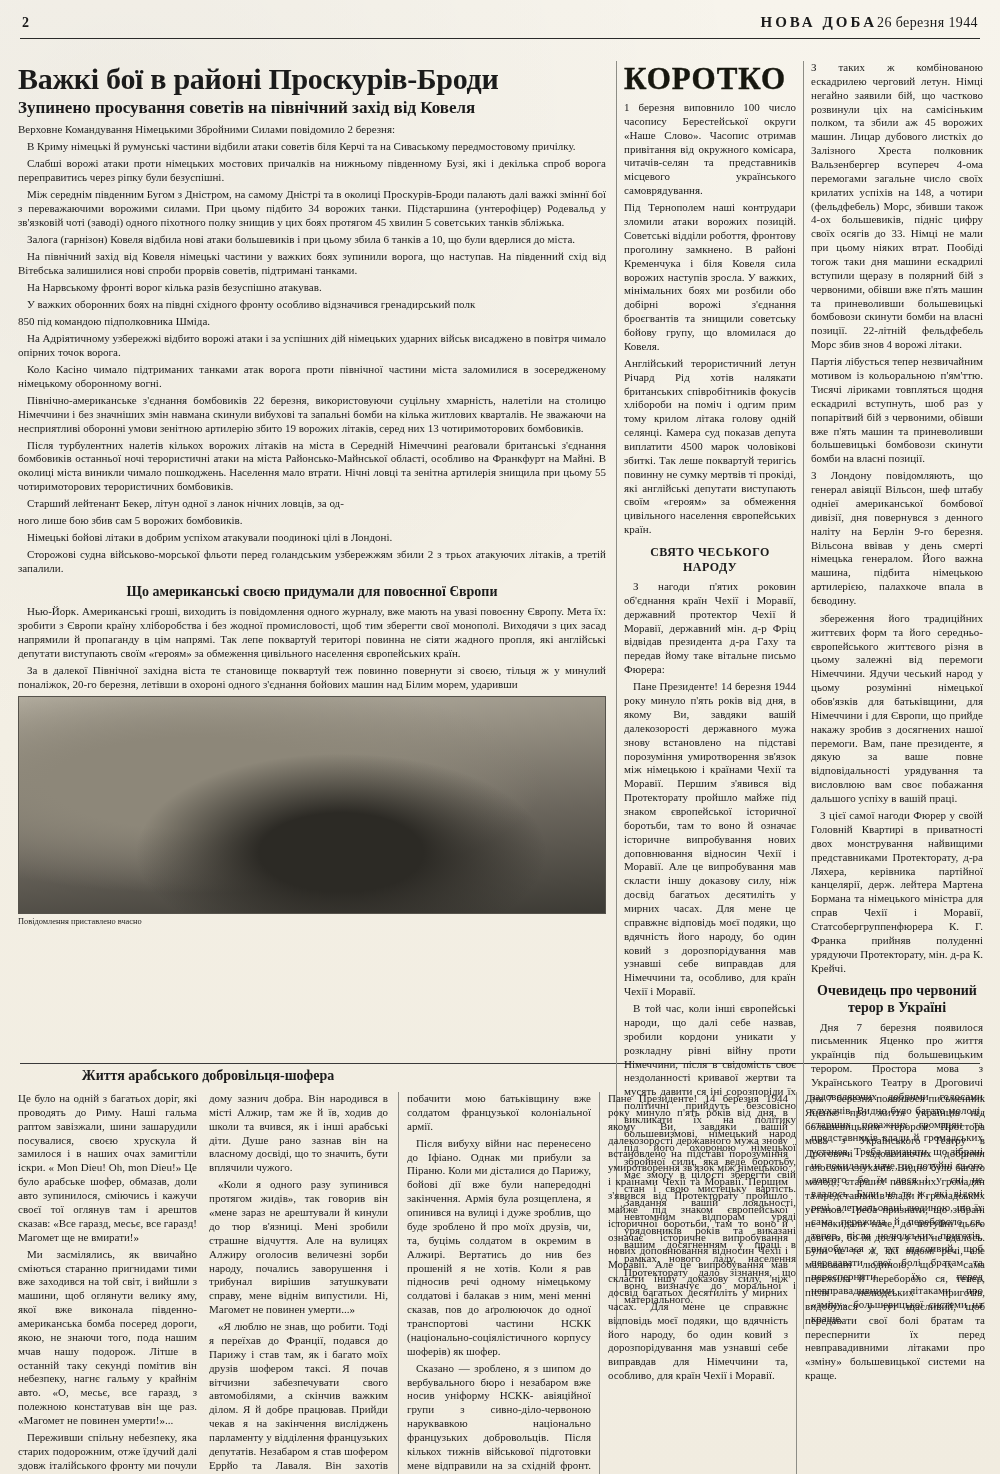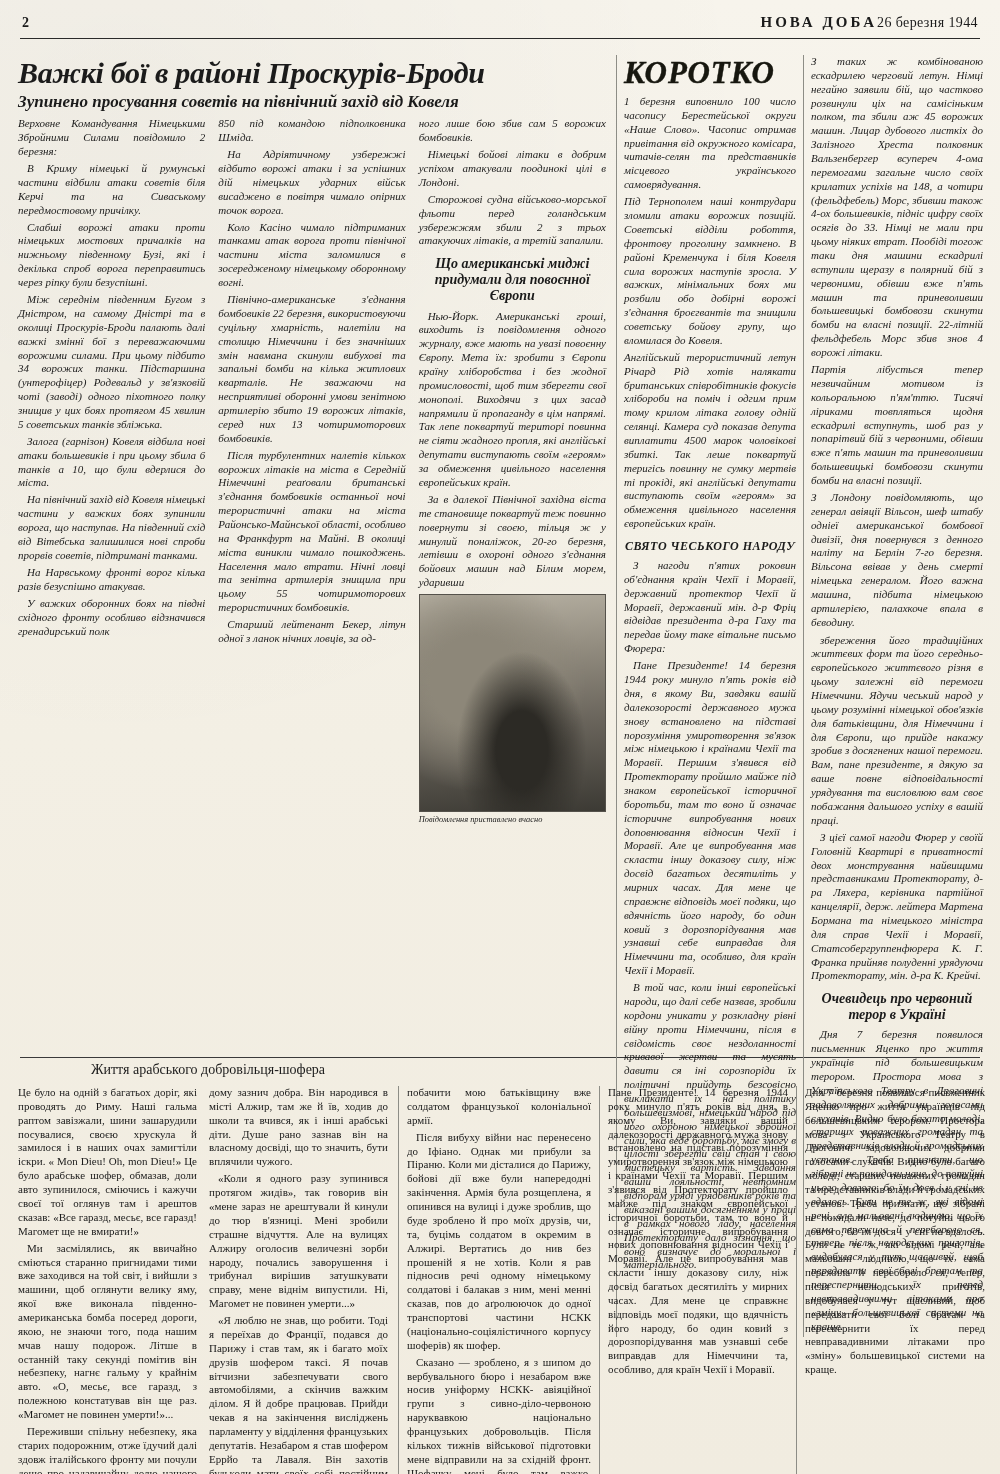--- a/index.html
+++ b/index.html
@@ -32,23 +32,22 @@
   }
   .masthead .date { font-size:14px; }
   .rule { border-top:1.6px solid #2a2a2a; margin:3px 2px 0 2px; }
   .rule.thin { border-top:1px solid #3a3a3a; }
 
   
   .body-grid {
     display:grid;
     grid-template-columns: 598px 1px 186px 1px 186px;
     gap:0;
-    margin-top:16px;
+    margin-top:22px;
     height:1000px;
-    font-style:italic;
   }
   .vdiv { background:#8d8d86; width:1px; }
 
   .leftzone { padding-right:10px; }
   .midzone  { padding:0 7px; }
   .rightzone{ padding:0 7px; }
 
   
   h1.head-main {
     font-size:30px; line-height:1.05; font-weight:bold;
@@ -67,21 +66,21 @@
   h3.sect {
     font-size:12px; font-weight:bold; text-align:center;
     margin:8px 0 5px 0; letter-spacing:.5px;
   }
   h3.sect2 {
     font-size:14px; font-weight:bold; text-align:center;
     margin:8px 0 5px 0; line-height:1.15;
   }
 
   
-  .cols3 { display:grid; grid-template-columns:1fr 1fr 1fr; gap:0 13px; }
+  .cols3 { display:grid; grid-template-columns:1fr; gap:0 13px; }
   p.t {
     font-size:11px; line-height:1.26; text-align:justify;
     margin:0 0 3.2px 0; text-indent:9px;
     hyphens:auto;
   }
   p.t.noind { text-indent:0; }
 
   
   .photo {
     background:#6f6a60;
@@ -99,21 +98,21 @@
       radial-gradient(ellipse at 55% 72%, #2c2a25 0 18%, transparent 45%),
       radial-gradient(ellipse at 30% 40%, #8d8779 0 25%, transparent 60%),
       linear-gradient(175deg,#b7b1a3 0%, #938d80 28%, #6a655c 60%, #3c3a34 100%);
   }
 
   
   .bottom { margin-top:4px; }
   .bhead {
     font-size:26px; font-weight:bold; margin:4px 0 2px 0; letter-spacing:-0.2px;
   }
-  .bsub { font-size:14px; font-weight:normal; text-align:center; margin:0 0 6px 0; }
+  .bsub { font-size:14px; font-weight:bold; text-align:center; margin:0 0 6px 0; }
   .bottom-grid {
     display:grid;
     grid-template-columns: 380px 1px 200px 1px 196px 1px 196px;
     margin-top:2px;
   }
 </style>
 </head>
 <body>
 
 <div class="page">
@@ -151,21 +150,21 @@
           <p class="t">Коло Касіно чимало підтриманих танками атак ворога проти північної частини міста заломилися в зосередженому німецькому оборонному вогні.</p>
           <p class="t">Північно-американське з'єднання бомбовиків 22 березня, використовуючи суцільну хмарність, налетіли на столицю Німеччини і без значніших змін навмана скинули вибухові та запальні бомби на кілька житлових кварталів. Не зважаючи на несприятливі оборонні умови зенітною артилерію збито 19 ворожих літаків, серед них 13 чотиримоторових бомбовиків.</p>
           <p class="t">Після турбулентних налетів кількох ворожих літаків на міста в Середній Німеччині реаґовали британські з'єднання бомбовиків останньої ночі терористичні атаки на міста Районсько-Майнської області, особливо на Франкфурт на Майні. В околиці міста виникли чимало пошкоджень. Населення мало втрати. Нічні ловці та зенітна артилерія знищила при цьому 55 чотиримоторових терористичних бомбовиків.</p>
           <p class="t">Старший лейтенант Бекер, літун одної з ланок нічних ловців, за од-</p>
         </div>
 
         <div>
           <p class="t noind">ного лише бою збив сам 5 ворожих бомбовиків.</p>
           <p class="t">Німецькі бойові літаки в добрим успіхом атакували поодинокі цілі в Лондоні.</p>
           <p class="t">Сторожові судна військово-морської фльоти перед голандським узбережжям збили 2 з трьох атакуючих літаків, а третій запалили.</p>
-          <h3 class="sect2">Що американські миджі придумали для повоєнної Європи</h3>
+          <h3 class="sect2">Що американські своєю придумали для повоєнної Європи</h3>
           <p class="t">Нью-Йорк. Американські гроші, виходить із повідомлення одного журналу, вже мають на увазі повоєнну Європу. Мета їх: зробити з Європи країну хліборобства і без жодної промисловості, щоб тим зберегти свої монополі. Виходячи з цих засад напрямили й пропаганду в цім напрямі. Так лепе поквартуй територі повинна не сіяти жадного пропля, які англійські депутати виступають своїм «героям» за обмеження цивільного населення європейських країн.</p>
           <p class="t">За в далекої Північної західна віста те становище поквартуй теж повинно повернути зі своєю, тільця ж у минулий поналіжок, 20-го березня, летівши в охороні одного з'єднання бойових машин над Білим морем, ударивши</p>
 
           <div class="photo p-soldier" style="height:218px;margin-top:4px;">
             <div class="ph-inner"></div>
           </div>
           <div class="cap">Повідомлення приставлено вчасно</div>
         </div>
       </div>
     </div>
@@ -182,21 +181,21 @@
       <p class="t">З нагоди п'ятих роковин об'єднання країн Чехії і Моравії, державний протектор Чехії й Моравії, державний мін. д-р Фріц відвідав президента д-ра Гаху та передав йому таке вітальне письмо Фюрера:</p>
       <p class="t">Пане Президенте! 14 березня 1944 року минуло п'ять років від дня, в якому Ви, завдяки вашій далекозорості державного мужа знову встановлено на підставі порозуміння умиротворення зв'язок між німецькою і країнами Чехії та Моравії. Першим з'явився від Протекторату пройшло майже під знаком європейської історичної боротьби, там то воно й означає історичне випробування нових доповнювання відносин Чехії і Моравії. Але це випробування мав скласти іншу доказову силу, ніж досвід багатьох десятиліть у мирних часах. Для мене це справжнє відповідь моєї подяки, що вдячність його народу, бо один ковий з дорозпорідування мав узнавші себе виправдав для Німеччини та, особливо, для країн Чехії і Моравії.</p>
       <p class="t">В той час, коли інші європейські народи, що далі себе назвав, зробили кордони уникати у розкладну рівні війну проти Німеччини, після в свідомість своє нездоланності кривавої жертви та мусять давити ся іні сорозпоріди їх політичні прийдуть безсовісно викликати їх на політику большевизмові, німецький народ під його охороною німецької збройної сили, яка веде боротьбу, має змогу в цілості зберегти свій стан і свою мистецьку вартість. Завдання вашій лояльності, невтомним відпорам уряді урядовників років та виказані вашим досягненням у праці в рамках нового ладу, населення Протекторату дало зізнання, що воно визначує до моральної і матеріального.</p>
     </div>
 
     <div class="vdiv"></div>
 
     <div class="rightzone">
       <p class="t noind">З таких ж комбінованою ескадрилею черговий летун. Німці негайно заявили бій, що частково розвинули ціх на самісіньким полком, та збили аж 45 ворожих машин. Лицар дубового листкіх до Залізного Хреста полковник Вальзенбергер всупереч 4-ома перемогами загальне число своїх крилатих успіхів на 148, а чотири (фельдфебель) Морс, збивши також 4-ох большевиків, підніс цифру своїх осягів до 33. Німці не мали при цьому ніяких втрат. Пообіді тогож таки дня машини ескадрилі вступили щеразу в полярний бій з червоними, обівши вже п'ять машин та приневоливши большевицькі бомбовози скинути бомби на власні позиції. 22-літній фельдфебель Морс збив знов 4 ворожі літаки.</p>
       <p class="t noind">Партія лібусться тепер незвичайним мотивом із кольоральною п'ям'ттю. Тисячі ліриками товпляться щодня ескадрилі вступнуть, шоб раз у попарітвий бій з червоними, обівши вже п'ять машин та приневоливши большевицькі бомбовози скинути бомби на власні позиції.</p>
-      <p class="t noind">З Лондону повідомляють, що генерал авіяції Вільсон, шеф штабу одніеї американської бомбової дивізії, дня повернувся з денного наліту на Берлін 7-го березня. Вільсона ввівав у день смерті німецька генералом. Його важна машина, підбита німецькою артилерією, палахкоче впала в бєводину.</p>
+      <p class="t noind">З Лондону повідомляють, що генерал авіяції Вільсон, шеф штабу одніеї американської бомбової дивізії, дня повернувся з денного наліту на Берлін 9-го березня. Вільсона ввівав у день смерті німецька генералом. Його важна машина, підбита німецькою артилерією, палахкоче впала в бєводину.</p>
 
       <p class="t" style="margin-top:4px;">збереження його традиційних життєвих форм та його середньо-європейського життєвого різня в цьому залежні від перемоги Німеччини. Ядучи чеський народ у цьому розумінні німецької обов'язків для батьківщини, для Німеччини і для Європи, що прийде накажу зробив з досягнених нашої перемоги. Вам, пане президенте, я дякую за ваше повне відповідальності урядування та висловлюю вам своє побажання дальшого успіху в вашій праці.</p>
       <p class="t">З цієї самої нагоди Фюрер у своїй Головній Квартирі в приватності двох монстрування найвищими представниками Протекторату, д-ра Ляхера, керівника партійної канцелярії, держ. лейтера Мартена Бормана та німецького міністра для справ Чехії і Моравії, Статсобергруппенфюрера К. Г. Франка прийняв полуденні урядуючи Протекторату, мін. д-ра К. Крейчі.</p>
 
       <h3 class="sect2">Очевидець про червоний терор в Україні</h3>
       <p class="t">Дня 7 березня появилося письменник Яценко про життя українців під большевицьким терором. Простора мова з Українського Театру в Дроговичі задоволяючих добрими голосами слухачів. Видно було багато молоді, старших поважних громадян та представників влади й громадських установ. Треба признати, що зібрані не покидали наче, до потуйні цього довгого, бо їм дося і у сні не вдалось. Були не те ж, які відомі речі, але мальовані людиною, що їх сама пережила й перебороло ся, тепер, після нелюдських приготів, видобулася у тут щасливий, щоб передавати свої болі братам та переспернити їх перед невправадивними літаками про «зміну» большевицької системи на краще.</p>
     </div>
   </div>
 
   <div class="rule thin" style="margin-top:2px;"></div>

